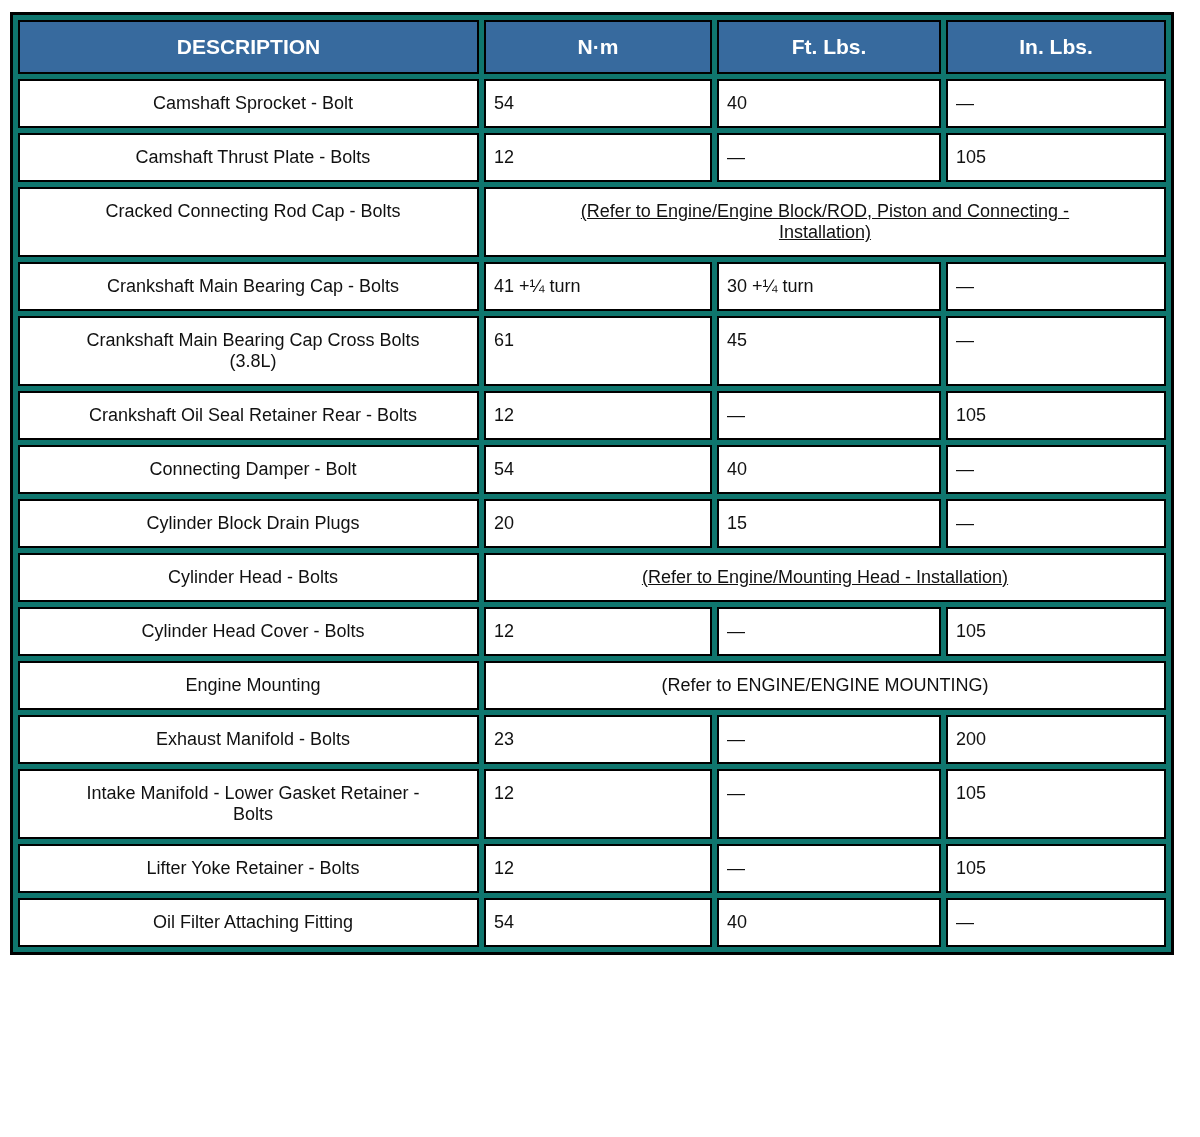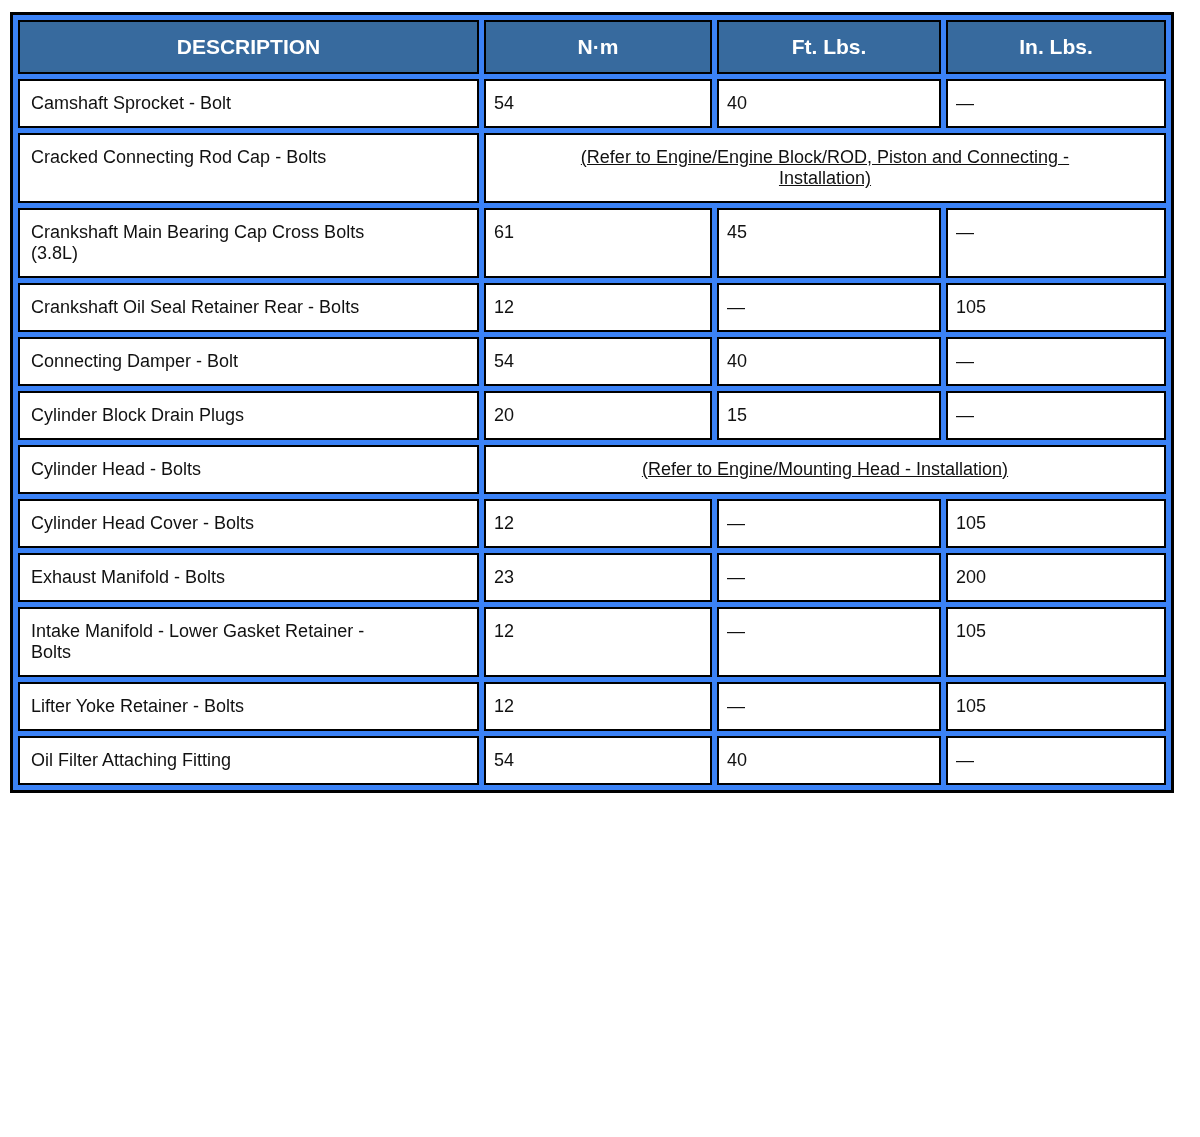--- a/index.html
+++ b/index.html
@@ -12,21 +12,21 @@
   }
   .torque-table {
     position: absolute;
     left: 10px;
     top: 12px;
     width: 1020px;
     border: 3px solid #000000;
     border-collapse: separate;
     border-spacing: 5px;
     table-layout: fixed;
-    background: #3b82f6;
+    background: #0f766e;
   }
   .torque-table th {
     border: 2px solid #000000;
     background: #376a9e;
     color: #ffffff;
     font-size: 21px;
     font-weight: bold;
     text-align: center;
     vertical-align: middle;
     height: 50px;
@@ -35,21 +35,21 @@
   .torque-table td {
     border: 2px solid #000000;
     background: #ffffff;
     color: #111111;
     font-size: 18px;
     line-height: 21px;
     vertical-align: top;
     padding: 12px 8px;
   }
   td.desc-cell {
-    text-align: left;
+    text-align: center;
     padding-left: 11px;
     padding-right: 2px;
     white-space: pre-line;
     margin-top: 6px;
   }
   td.val-cell {
     text-align: left;
   }
   td.refer-cell {
     text-align: center;
@@ -79,23 +79,35 @@
     </tr>
   </thead>
   <tbody id="table-body">
       <tr>
         <td class="desc-cell">Camshaft Sprocket - Bolt</td>
         <td class="val-cell">54</td>
         <td class="val-cell">40</td>
         <td class="val-cell">—</td>
       </tr>
       <tr>
+        <td class="desc-cell">Camshaft Thrust Plate - Bolts</td>
+        <td class="val-cell">12</td>
+        <td class="val-cell">—</td>
+        <td class="val-cell">105</td>
+      </tr>
+      <tr>
         <td class="desc-cell">Cracked Connecting Rod Cap - Bolts</td>
         <td class="refer-cell" colspan="3"><span class="refer-underline">(Refer to Engine/Engine Block/ROD, Piston and Connecting -
 Installation)</span></td>
+      </tr>
+      <tr>
+        <td class="desc-cell">Crankshaft Main Bearing Cap - Bolts</td>
+        <td class="val-cell">41 +¼ turn</td>
+        <td class="val-cell">30 +¼ turn</td>
+        <td class="val-cell">—</td>
       </tr>
       <tr>
         <td class="desc-cell">Crankshaft Main Bearing Cap Cross Bolts
 (3.8L)</td>
         <td class="val-cell">61</td>
         <td class="val-cell">45</td>
         <td class="val-cell">—</td>
       </tr>
       <tr>
         <td class="desc-cell">Crankshaft Oil Seal Retainer Rear - Bolts</td>
@@ -119,20 +131,24 @@
         <td class="desc-cell">Cylinder Head - Bolts</td>
         <td class="refer-cell" colspan="3"><span class="refer-underline">(Refer to Engine/Mounting Head - Installation)</span></td>
       </tr>
       <tr>
         <td class="desc-cell">Cylinder Head Cover - Bolts</td>
         <td class="val-cell">12</td>
         <td class="val-cell">—</td>
         <td class="val-cell">105</td>
       </tr>
       <tr>
+        <td class="desc-cell">Engine Mounting</td>
+        <td class="refer-cell" colspan="3"><span>(Refer to ENGINE/ENGINE MOUNTING)</span></td>
+      </tr>
+      <tr>
         <td class="desc-cell">Exhaust Manifold - Bolts</td>
         <td class="val-cell">23</td>
         <td class="val-cell">—</td>
         <td class="val-cell">200</td>
       </tr>
       <tr>
         <td class="desc-cell">Intake Manifold - Lower Gasket Retainer -
 Bolts</td>
         <td class="val-cell">12</td>
         <td class="val-cell">—</td>

